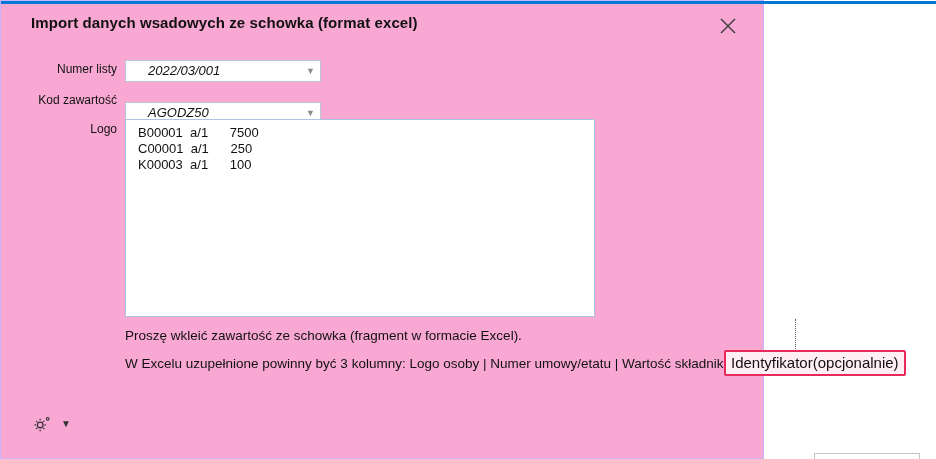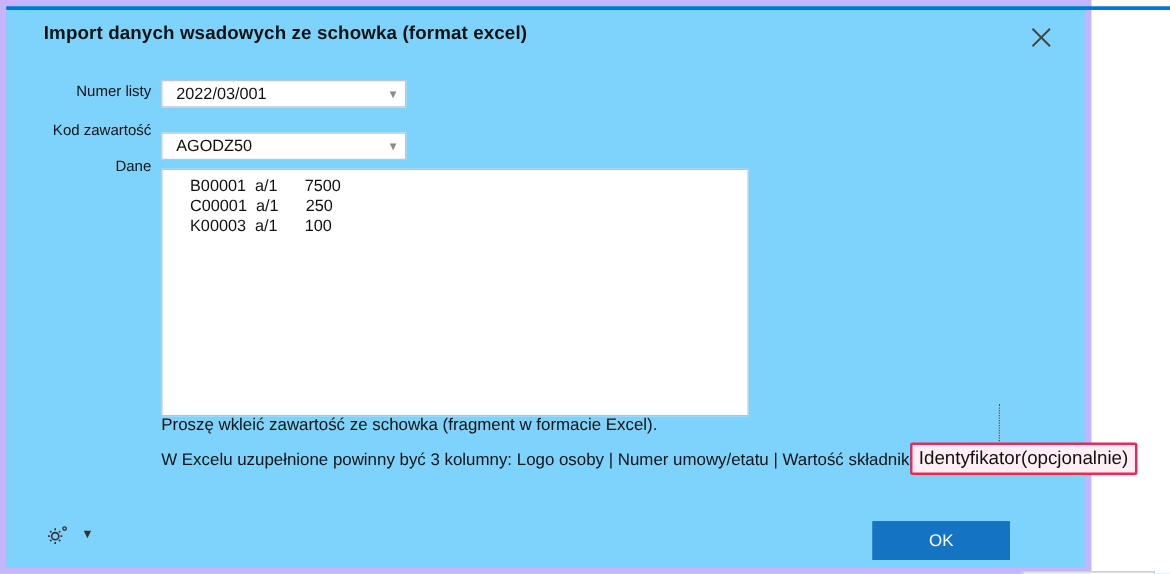--- a/index.html
+++ b/index.html
@@ -10,24 +10,24 @@
     width: 936px;
     height: 459px;
     background: #ffffff;
     font-family: "Liberation Sans", sans-serif;
     color: #1a1a1a;
     overflow: hidden;
   }
 
   #dialog {
     position: relative;
-    width: 873px;
+    width: 764px;
     height: 459px;
-    background: #7dd3fc;
-    border: 5px solid #c4b5fd;
+    background: #f9a8d4;
+    border: 1px solid #c4b5fd;
     box-sizing: border-box;
   }
 
   
   .top-accent {
     position: absolute;
     top: 0;
     left: 0;
     width: 936px;
     height: 3px;
@@ -65,22 +65,23 @@
   }
 
   .combo {
     position: absolute;
     box-sizing: border-box;
     height: 22px;
     background: #ffffff;
     border: 1px solid #b9c7d4;
     font-size: 13px;
     color: #111111;
-    padding-left: 11px;
+    padding-left: 22px;
     line-height: 20px;
+    font-style: italic;
   }
   .combo .arrow {
     position: absolute;
     right: 5px;
     top: 0;
     height: 20px;
     line-height: 20px;
     font-size: 9px;
     color: #8a8a8a;
   }
@@ -89,27 +90,27 @@
   #combo-kod   { left: 124px; top: 101px; width: 196px; }
 
   #label-numer { left: 20px; top: 61px; width: 96px; }
   #label-kod   { left: 20px; top: 92px; width: 96px; }
   #label-dane  { left: 20px; top: 121px; width: 96px; }
 
   
   #dane-box {
     position: absolute;
     left: 124px;
-    top: 130px;
+    top: 118px;
     width: 470px;
     height: 198px;
     box-sizing: border-box;
     background: #ffffff;
     border: 1px solid #a9c6de;
-    padding: 5px 22px;
+    padding: 5px 12px;
     font-family: "Liberation Sans", sans-serif;
     font-size: 13px;
     line-height: 16px;
     color: #111111;
     white-space: pre;
     overflow: hidden;
     resize: none;
   }
 
   .hint {
@@ -212,21 +213,21 @@
     <span>2022/03/001</span>
     <span class="arrow">▼</span>
   </div>
 
   <div id="label-kod" class="label">Kod zawartość</div>
   <div id="combo-kod" class="combo">
     <span>AGODZ50</span>
     <span class="arrow">▼</span>
   </div>
 
-  <div id="label-dane" class="label">Dane</div>
+  <div id="label-dane" class="label">Logo</div>
   <div id="dane-box">B00001  a/1      7500
 C00001  a/1      250
 K00003  a/1      100</div>
 
   <div id="hint1" class="hint">Proszę wkleić zawartość ze schowka (fragment w formacie Excel).</div>
   <div id="hint2" class="hint">W Excelu uzupełnione powinny być 3 kolumny: Logo osoby | Numer umowy/etatu | Wartość składnika</div>
 
   <div id="callout-leader"></div>
   <div id="identifier-callout">Identyfikator(opcjonalnie)</div>
 
@@ -236,16 +237,15 @@
         <circle cx="10" cy="13" r="3.1"></circle>
         <path d="M10 6.2v1.6M10 18.2v1.6M3.8 13h1.6M14.6 13h1.6M5.6 8.6l1.1 1.1M13.3 16.3l1.1 1.1M14.4 8.6l-1.1 1.1M6.7 16.3l-1.1 1.1"></path>
       </g>
       <g fill="none" stroke="#333333" stroke-width="1.2">
         <circle cx="18.2" cy="6.4" r="1.5"></circle>
       </g>
     </svg>
     <span class="chev">▼</span>
   </div>
 
-  <div id="btn-ok" class="btn">OK</div>
   <div id="btn-cancel" class="btn">Anuluj</div>
 
 </div>
 
 </body></html>

